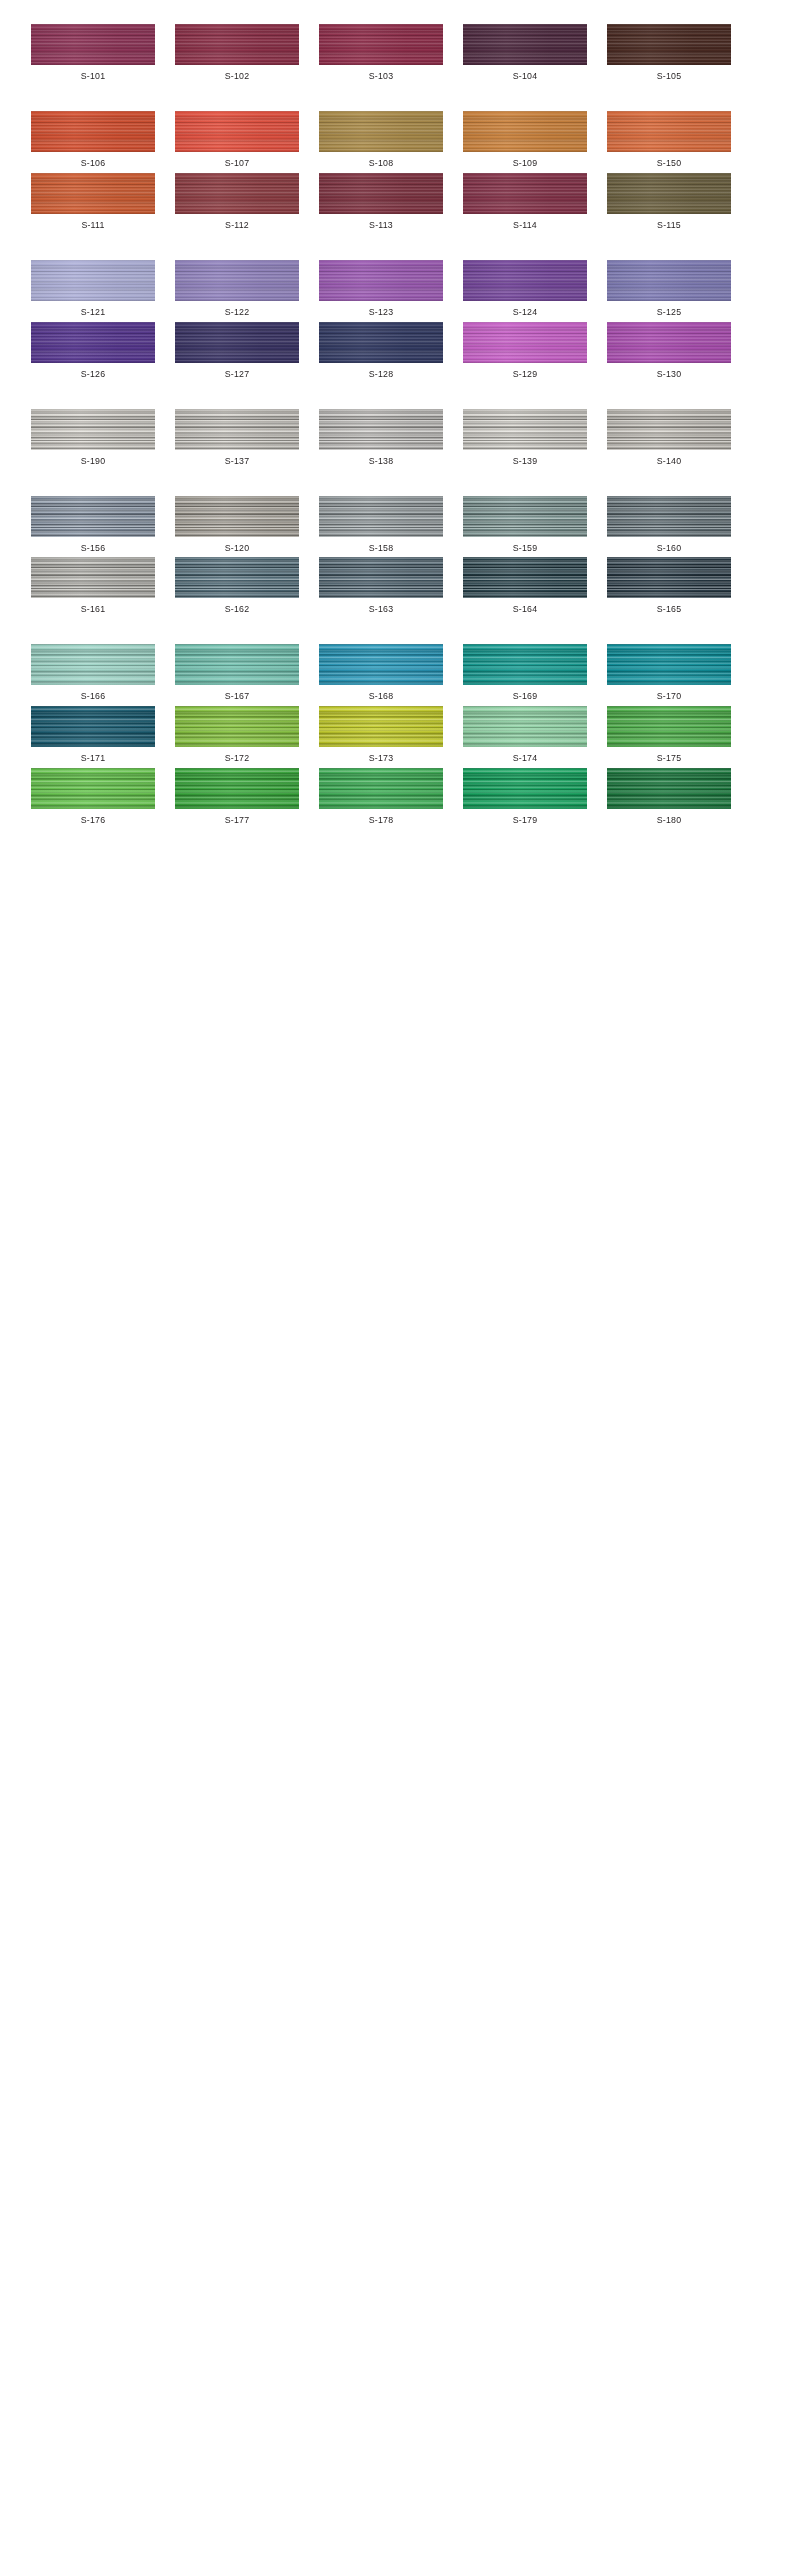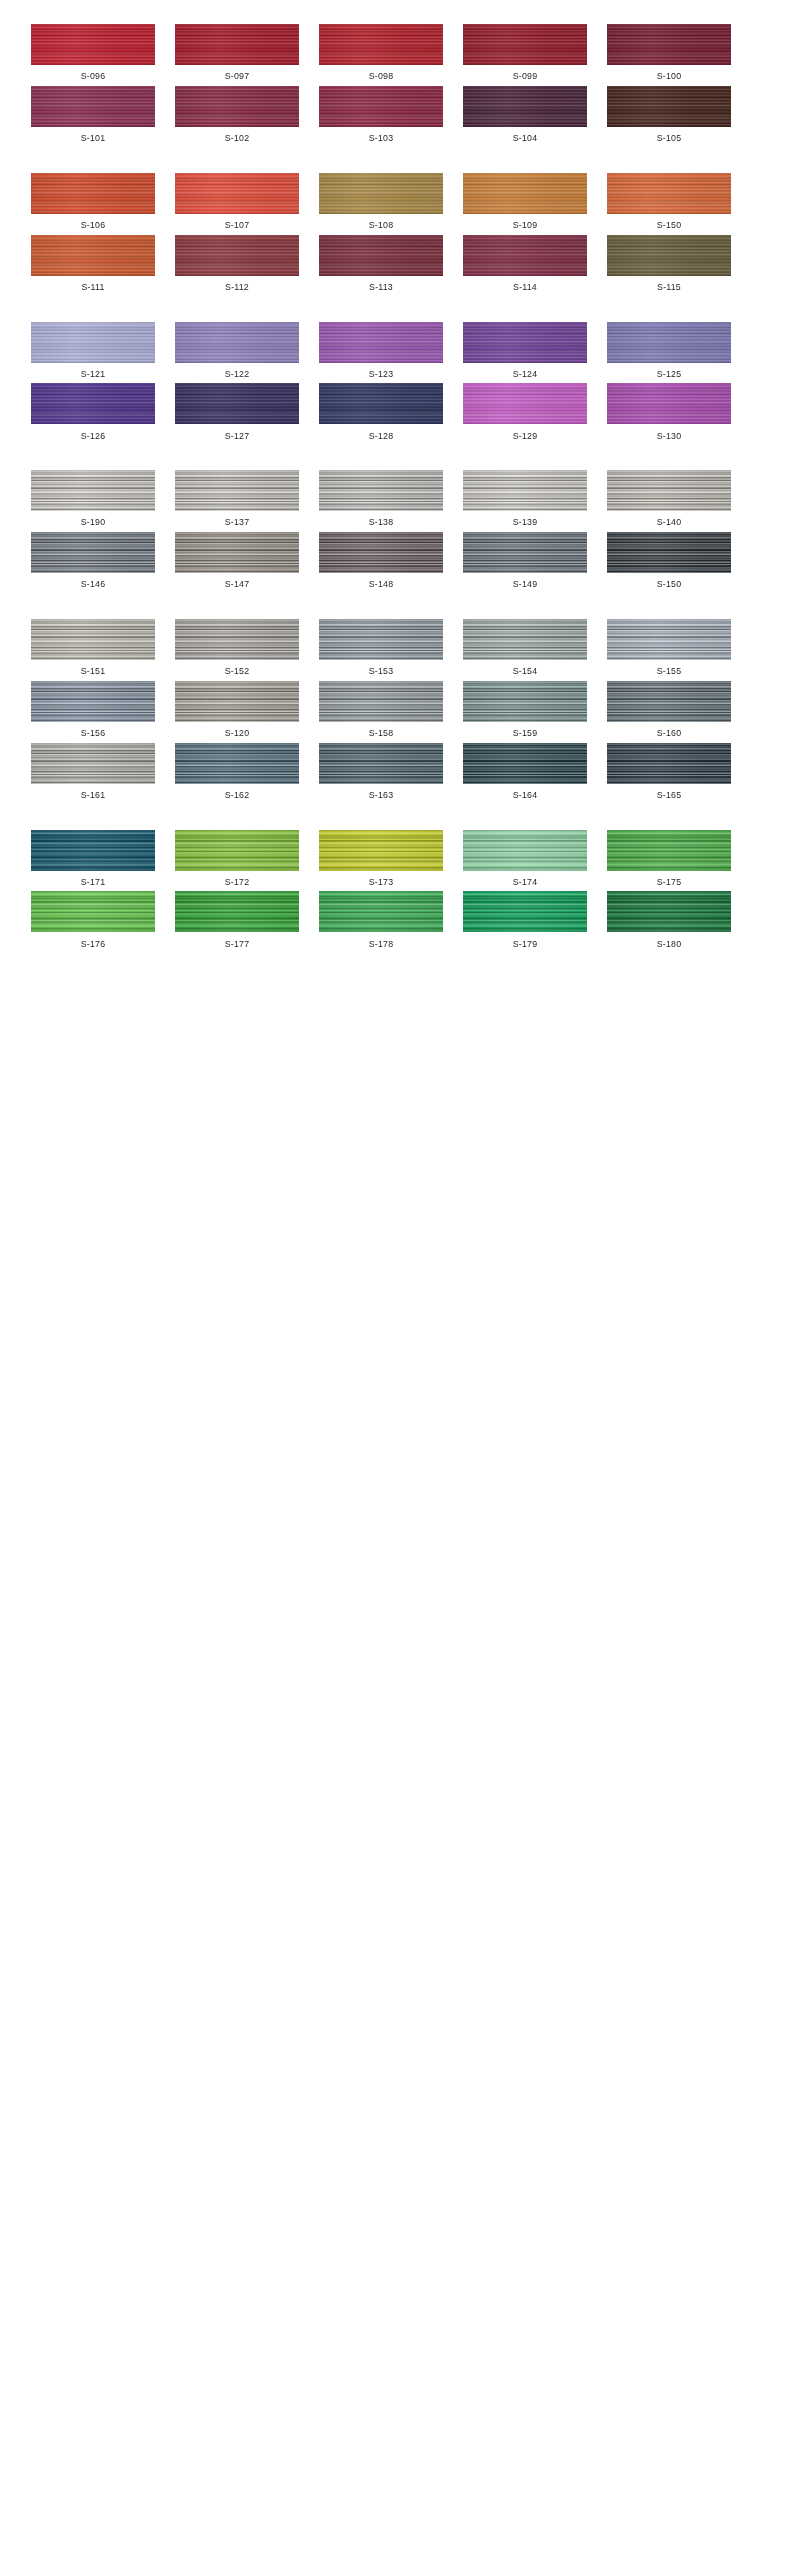--- a/index.html
+++ b/index.html
@@ -145,42 +145,20 @@
     font-family: "Liberation Sans", sans-serif;
   }
 </style>
 </head>
 <body style="background: rgb(255, 255, 255);">
 
 <div id="swatch-chart">
     <div class="color-group">
       <div class="swatch-row">
         <div class="swatch-cell">
-          <div class="swatch-chip" style="background-color: rgb(191, 35, 51);"></div>
-          <div class="swatch-label">S-096</div>
-        </div>
-        <div class="swatch-cell">
-          <div class="swatch-chip" style="background-color: rgb(168, 32, 48);"></div>
-          <div class="swatch-label">S-097</div>
-        </div>
-        <div class="swatch-cell">
-          <div class="swatch-chip" style="background-color: rgb(179, 37, 48);"></div>
-          <div class="swatch-label">S-098</div>
-        </div>
-        <div class="swatch-cell">
-          <div class="swatch-chip" style="background-color: rgb(150, 32, 47);"></div>
-          <div class="swatch-label">S-099</div>
-        </div>
-        <div class="swatch-cell">
-          <div class="swatch-chip" style="background-color: rgb(122, 34, 54);"></div>
-          <div class="swatch-label">S-100</div>
-        </div>
-      </div>
-      <div class="swatch-row">
-        <div class="swatch-cell">
           <div class="swatch-chip" style="background-color: rgb(140, 51, 86);"></div>
           <div class="swatch-label">S-101</div>
         </div>
         <div class="swatch-cell">
           <div class="swatch-chip" style="background-color: rgb(138, 47, 71);"></div>
           <div class="swatch-label">S-102</div>
         </div>
         <div class="swatch-cell">
           <div class="swatch-chip" style="background-color: rgb(142, 45, 74);"></div>
           <div class="swatch-label">S-103</div>
@@ -303,66 +281,22 @@
         </div>
         <div class="swatch-cell">
           <div class="swatch-chip heather" style="background-color: rgb(217, 214, 207);"></div>
           <div class="swatch-label">S-139</div>
         </div>
         <div class="swatch-cell">
           <div class="swatch-chip heather" style="background-color: rgb(203, 199, 191);"></div>
           <div class="swatch-label">S-140</div>
         </div>
       </div>
-      <div class="swatch-row">
-        <div class="swatch-cell">
-          <div class="swatch-chip heather" style="background-color: rgb(120, 128, 140);"></div>
-          <div class="swatch-label">S-146</div>
-        </div>
-        <div class="swatch-cell">
-          <div class="swatch-chip heather" style="background-color: rgb(157, 151, 140);"></div>
-          <div class="swatch-label">S-147</div>
-        </div>
-        <div class="swatch-cell">
-          <div class="swatch-chip heather" style="background-color: rgb(109, 96, 102);"></div>
-          <div class="swatch-label">S-148</div>
-        </div>
-        <div class="swatch-cell">
-          <div class="swatch-chip heather" style="background-color: rgb(110, 119, 130);"></div>
-          <div class="swatch-label">S-149</div>
-        </div>
-        <div class="swatch-cell">
-          <div class="swatch-chip heather" style="background-color: rgb(51, 58, 64);"></div>
-          <div class="swatch-label">S-150</div>
-        </div>
-      </div>
-    </div>
-    <div class="color-group">
-      <div class="swatch-row">
-        <div class="swatch-cell">
-          <div class="swatch-chip heather" style="background-color: rgb(201, 198, 189);"></div>
-          <div class="swatch-label">S-151</div>
-        </div>
-        <div class="swatch-cell">
-          <div class="swatch-chip heather" style="background-color: rgb(179, 176, 171);"></div>
-          <div class="swatch-label">S-152</div>
-        </div>
-        <div class="swatch-cell">
-          <div class="swatch-chip heather" style="background-color: rgb(154, 166, 173);"></div>
-          <div class="swatch-label">S-153</div>
-        </div>
-        <div class="swatch-cell">
-          <div class="swatch-chip heather" style="background-color: rgb(168, 181, 178);"></div>
-          <div class="swatch-label">S-154</div>
-        </div>
-        <div class="swatch-cell">
-          <div class="swatch-chip heather" style="background-color: rgb(177, 188, 200);"></div>
-          <div class="swatch-label">S-155</div>
-        </div>
-      </div>
+    </div>
+    <div class="color-group">
       <div class="swatch-row">
         <div class="swatch-cell">
           <div class="swatch-chip heather" style="background-color: rgb(139, 153, 171);"></div>
           <div class="swatch-label">S-156</div>
         </div>
         <div class="swatch-cell">
           <div class="swatch-chip heather" style="background-color: rgb(176, 171, 161);"></div>
           <div class="swatch-label">S-120</div>
         </div>
         <div class="swatch-cell">
@@ -397,20 +331,42 @@
         </div>
         <div class="swatch-cell">
           <div class="swatch-chip heather" style="background-color: rgb(43, 63, 76);"></div>
           <div class="swatch-label">S-165</div>
         </div>
       </div>
     </div>
     <div class="color-group">
       <div class="swatch-row">
         <div class="swatch-cell">
+          <div class="swatch-chip variegated" style="background-color: rgb(154, 210, 196);"></div>
+          <div class="swatch-label">S-166</div>
+        </div>
+        <div class="swatch-cell">
+          <div class="swatch-chip variegated" style="background-color: rgb(111, 192, 174);"></div>
+          <div class="swatch-label">S-167</div>
+        </div>
+        <div class="swatch-cell">
+          <div class="swatch-chip variegated" style="background-color: rgb(37, 150, 184);"></div>
+          <div class="swatch-label">S-168</div>
+        </div>
+        <div class="swatch-cell">
+          <div class="swatch-chip variegated" style="background-color: rgb(16, 153, 143);"></div>
+          <div class="swatch-label">S-169</div>
+        </div>
+        <div class="swatch-cell">
+          <div class="swatch-chip variegated" style="background-color: rgb(11, 143, 155);"></div>
+          <div class="swatch-label">S-170</div>
+        </div>
+      </div>
+      <div class="swatch-row">
+        <div class="swatch-cell">
           <div class="swatch-chip variegated" style="background-color: rgb(22, 89, 110);"></div>
           <div class="swatch-label">S-171</div>
         </div>
         <div class="swatch-cell">
           <div class="swatch-chip variegated" style="background-color: rgb(133, 194, 61);"></div>
           <div class="swatch-label">S-172</div>
         </div>
         <div class="swatch-cell">
           <div class="swatch-chip variegated" style="background-color: rgb(195, 204, 40);"></div>
           <div class="swatch-label">S-173</div>

